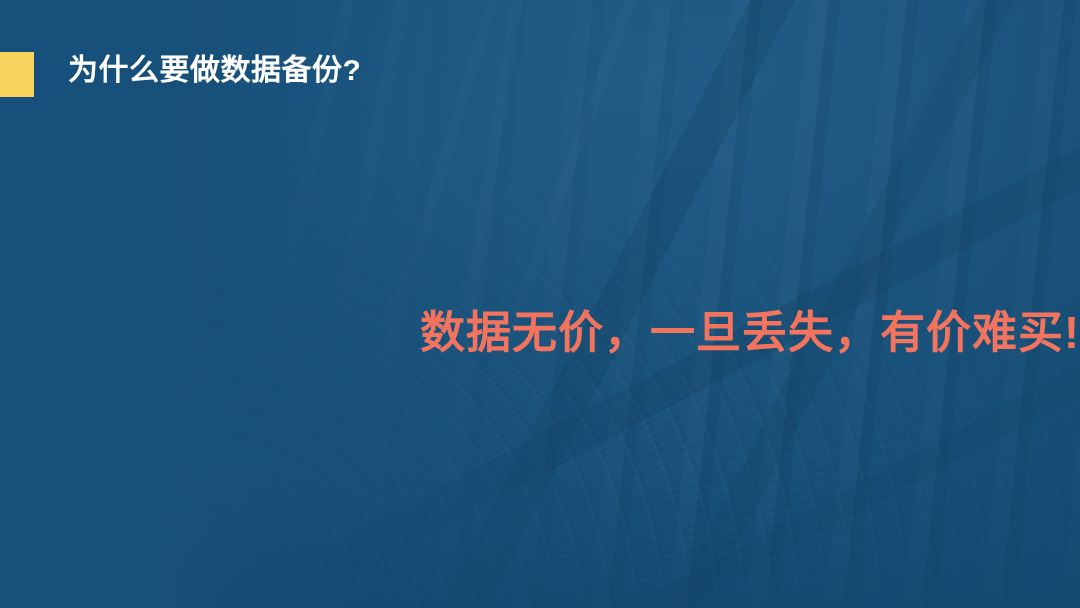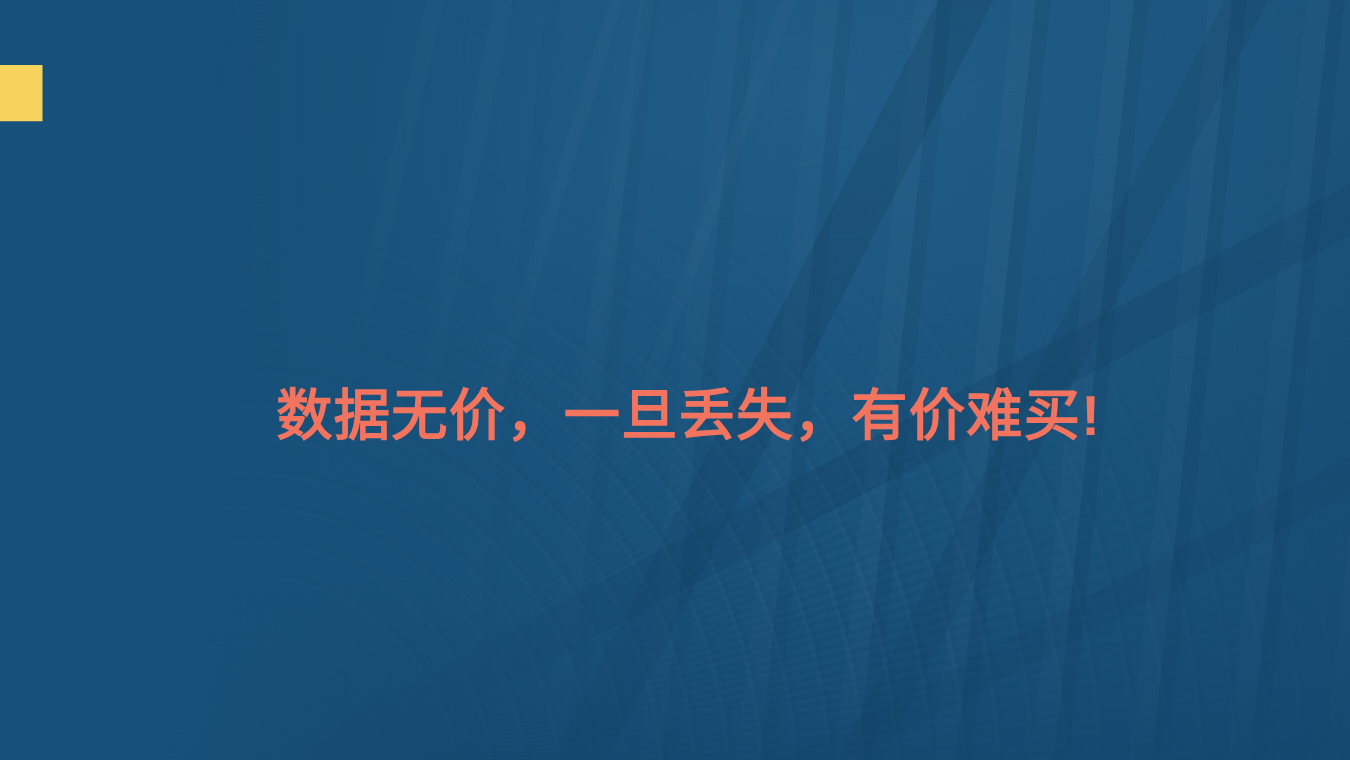--- a/index.html
+++ b/index.html
@@ -155,21 +155,21 @@
     color: #ffffff;
     letter-spacing: 0.5px;
     white-space: nowrap;
   }
 
   #headline {
     position: absolute;
     left: 0;
     right: 0;
     top: 302px;
-    text-align: center;
+    text-align: right;
     white-space: nowrap;
   }
 
   #headline-text {
     display: inline-block;
     font-size: 45px;
     line-height: 62px;
     font-weight: bold;
     color: #f2745f;
     letter-spacing: 1px;
@@ -187,19 +187,20 @@
   <div class="bg-layer" id="bg-columns"></div>
   <div class="bg-layer" id="bg-beams"></div>
   <div class="bg-layer" id="bg-streaks"></div>
   <div class="bg-layer" id="bg-tint"></div>
   <div class="bg-layer" id="bg-fade"></div>
 
   <div id="content">
 
     <div id="accent-bar"></div>
 
+    <div id="slide-title">为什么要做数据备份?</div>
 
     <div id="headline">
       <span id="headline-text">数据无价，一旦丢失，有价难买!</span>
     </div>
 
   </div>
 </div>
 
 </body></html>

